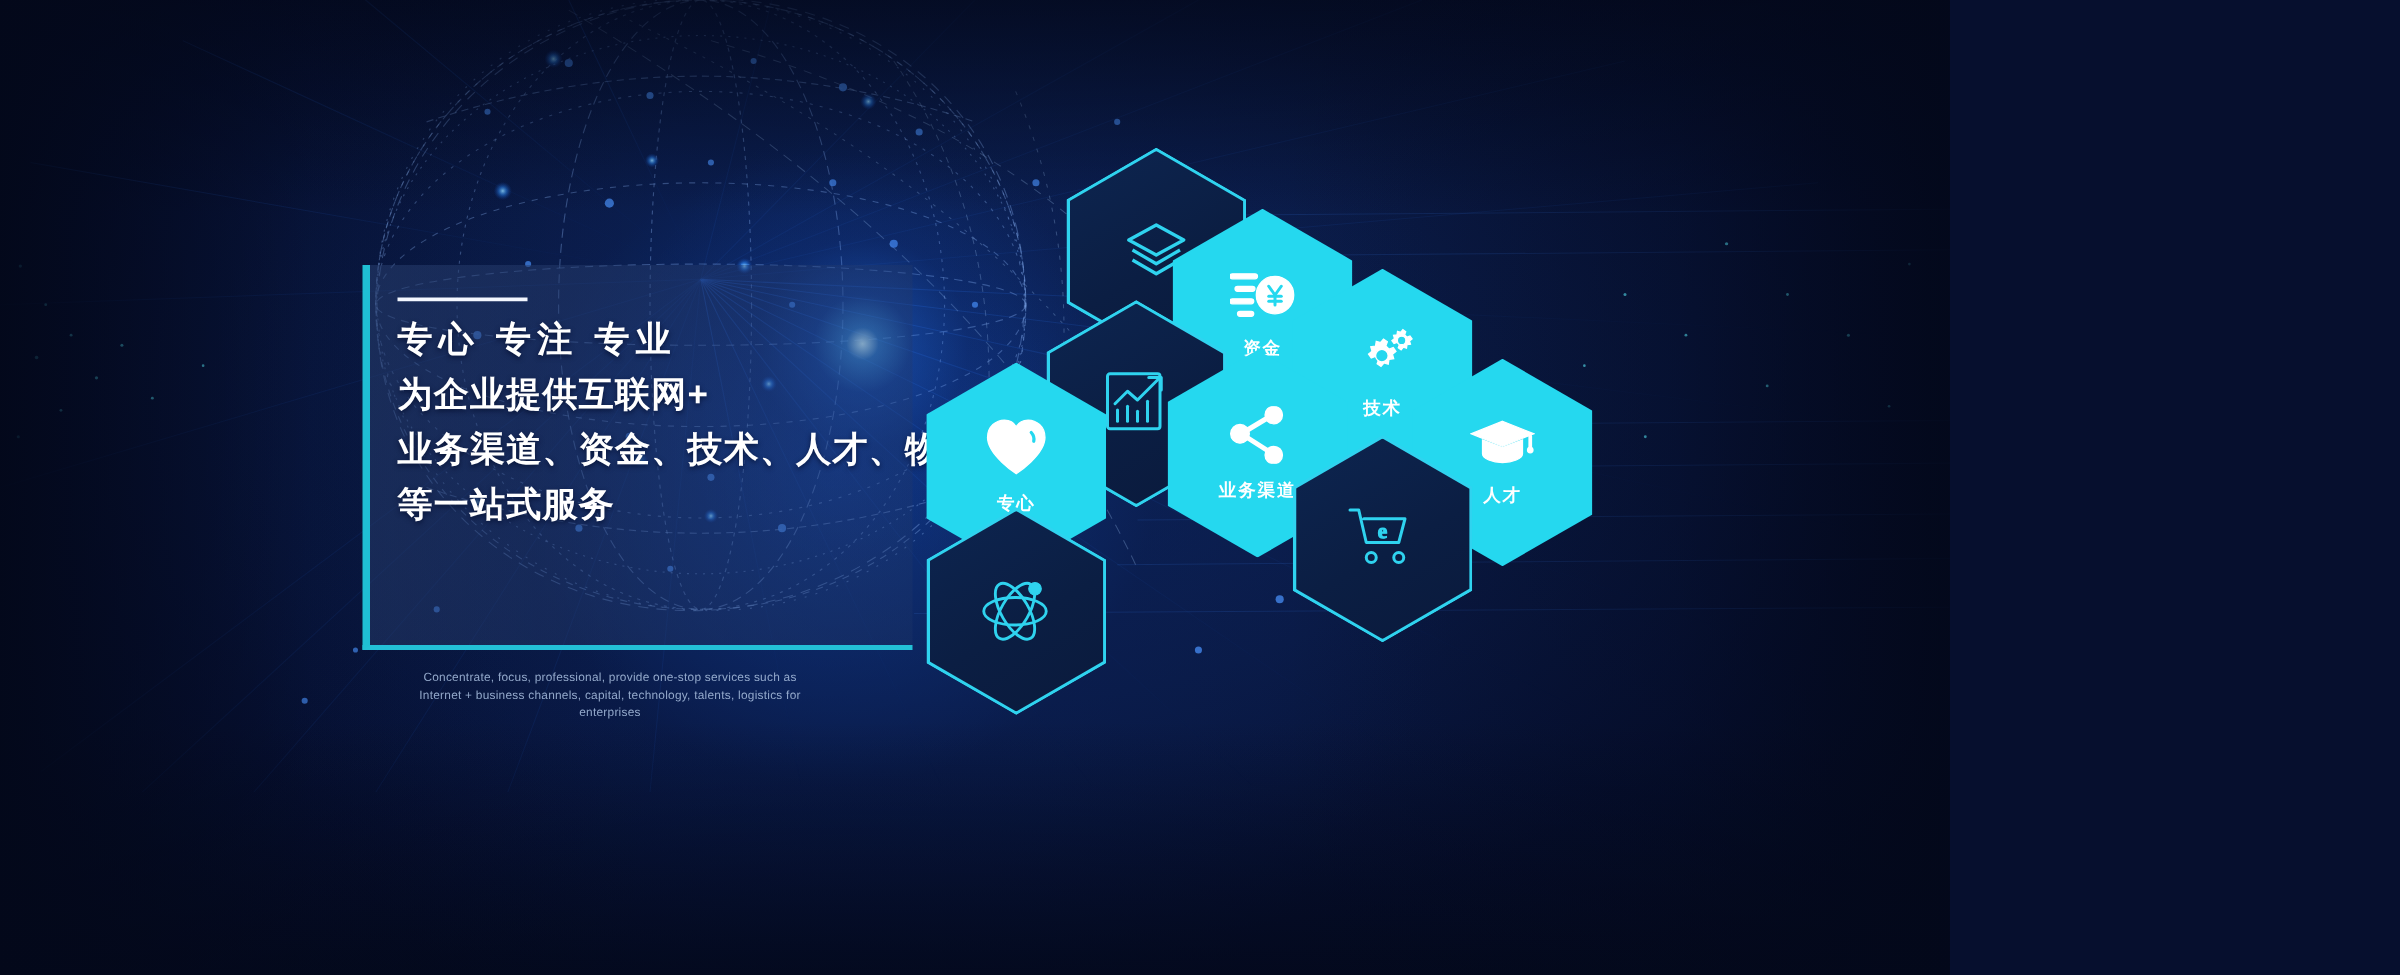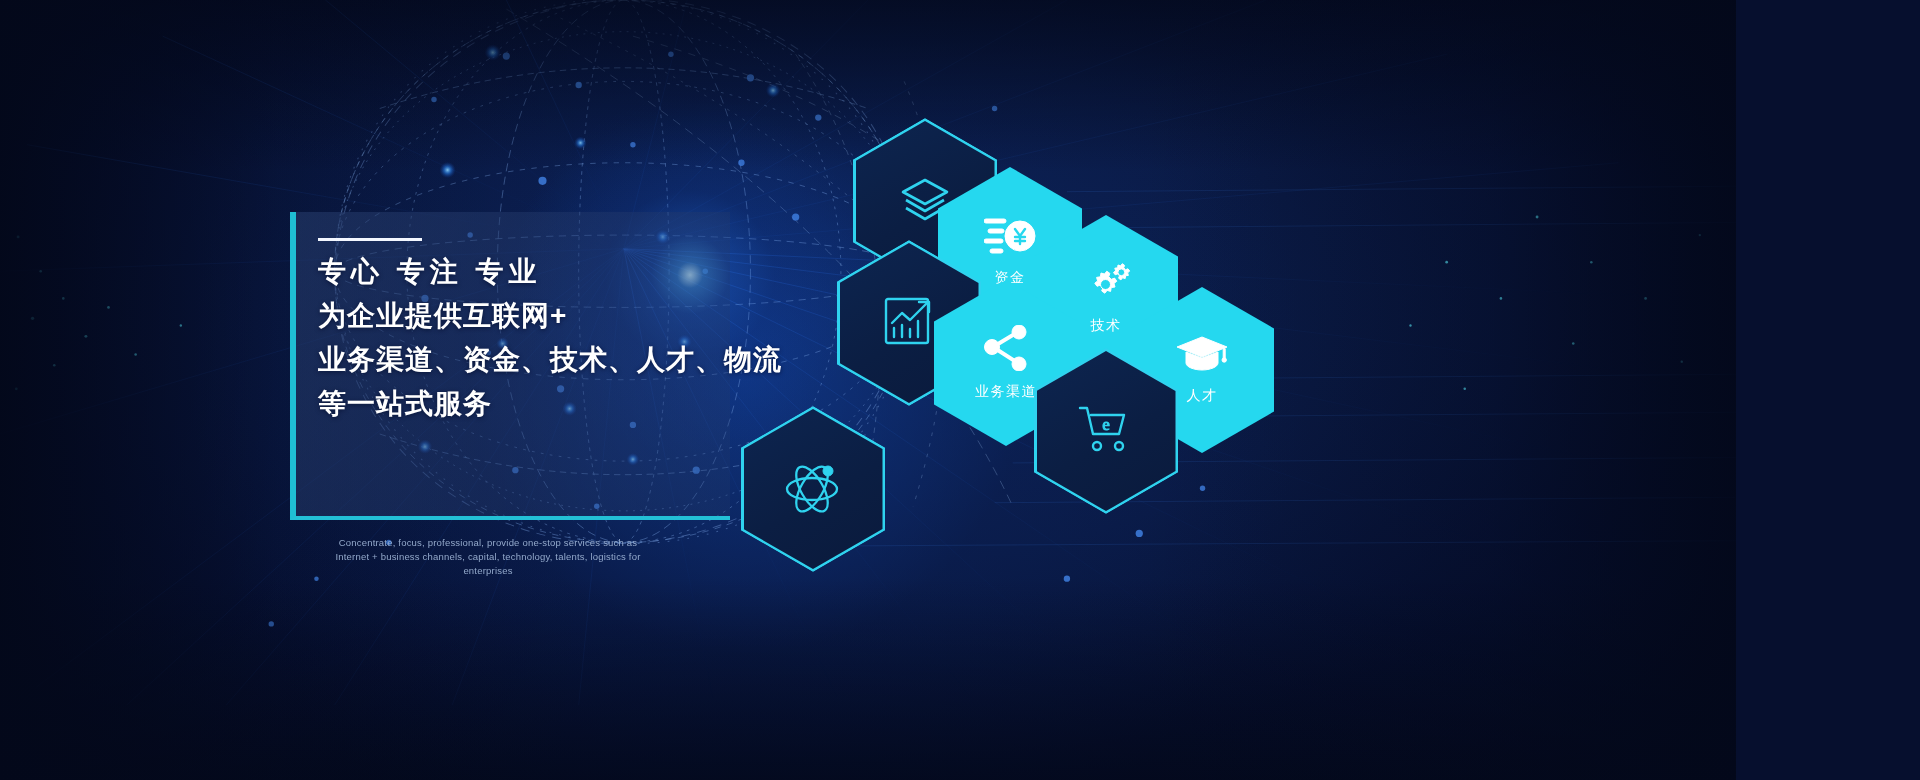--- a/index.html
+++ b/index.html
@@ -4,21 +4,21 @@
 <style>
   * { box-sizing: border-box; margin: 0; padding: 0; }
   html, body {
     width: 1920px; height: 780px;
     overflow: hidden;
     background: #060f2e;
     font-family: "Liberation Sans", "DejaVu Sans", sans-serif;
   }
   #stage {
     position: relative;
-    width: 1736px; height: 780px;
+    width: 1560px; height: 780px;
     overflow: hidden;
     background:
       radial-gradient(circle at 43% 48%, rgba(18,70,170,0.55) 0%, rgba(10,34,92,0.30) 26%, rgba(6,16,52,0.0) 52%),
       radial-gradient(ellipse at 50% 40%, #0d2357 0%, #0a1a45 38%, #061033 68%, #040b23 100%);
   }
 
   
   .bg-layer { position: absolute; inset: 0; pointer-events: none; }
 
   #vignette {
@@ -104,20 +104,21 @@
   .hex .hexinner {
     position: absolute; left: 2.5px; top: 2.9px; right: 2.5px; bottom: 2.9px;
     clip-path: polygon(50% 0%, 100% 25%, 100% 75%, 50% 100%, 0% 75%, 0% 25%);
     background: linear-gradient(150deg, #0d2550 0%, #0b1e43 55%, #0a1a3c 100%);
   }
   .hex .content {
     position: relative;
     display: flex; flex-direction: column;
     align-items: center; justify-content: center;
     gap: 8px;
+    font-weight: bold;
   }
   .hex .icon { display: block; }
   .hex .lbl {
     font-size: 14px;
     letter-spacing: 1.5px;
     white-space: nowrap;
   }
   .hex.solid .lbl { color: #ffffff; }
   .hex.outline .lbl { color: #2fd3ef; }
   .hex.solid svg { fill: #ffffff; stroke: #ffffff; }
@@ -377,20 +378,31 @@
             <path d="M10 17 v11 c0 4 8 7 16 7 s16-3 16-7 V17 l-16 6 z"></path>
             <rect x="47.2" y="13" width="2" height="11" rx="1"></rect>
             <circle cx="48.2" cy="25" r="2.2"></circle>
           </g>
             </svg>
         </span>
         <span class="lbl">人才</span>
       </div>
     </div>
 
+    <div class="hex solid" style="left:741px; top:290px;">
+      <div class="content">
+        <span class="icon">
+          <svg width="50" height="46" viewBox="0 0 50 46">
+            <path fill="#fff" d="M25 44 C25 44 2 29 2 15 C2 6 9 1 15.5 1 C20 1 23.4 3.4 25 6.4 C26.6 3.4 30 1 34.5 1 C41 1 48 6 48 15 C48 29 25 44 25 44 Z"></path>
+            <path fill="none" stroke="#25d8ef" stroke-width="2.6" stroke-linecap="round" d="M37 11 a8 8 0 0 1 2 7"></path>
+          </svg>
+        </span>
+        <span class="lbl">专心</span>
+      </div>
+    </div>
 
     <div class="hex solid" style="left:934px; top:280px;">
       <div class="content">
         <span class="icon">
           <svg width="48" height="46" viewBox="0 0 48 46">
             <g stroke="#fff" stroke-width="4" stroke-linecap="round">
               <line x1="36" y1="7" x2="11" y2="22"></line>
               <line x1="11" y1="22" x2="36" y2="38"></line>
             </g>
             <g fill="#fff">

